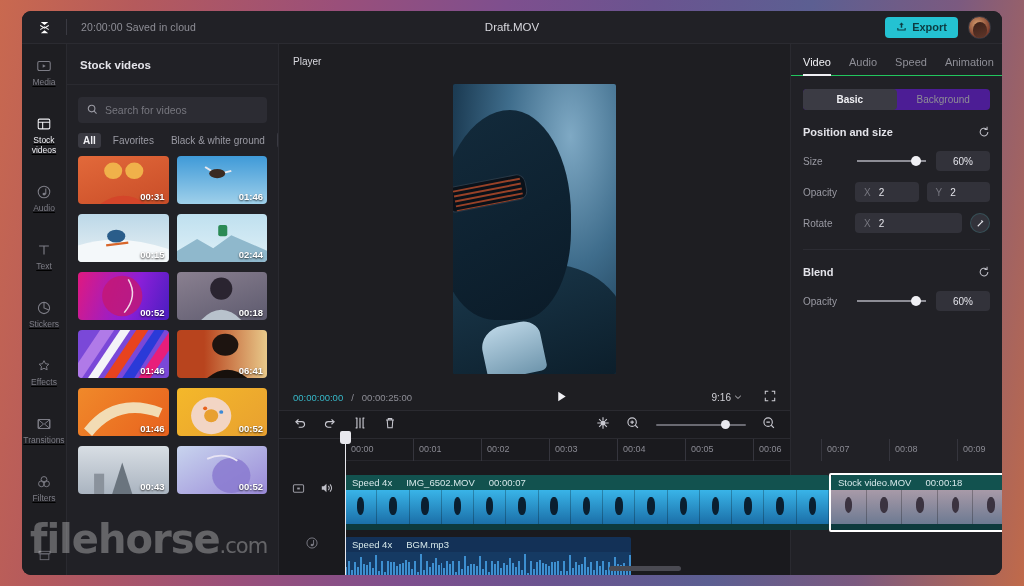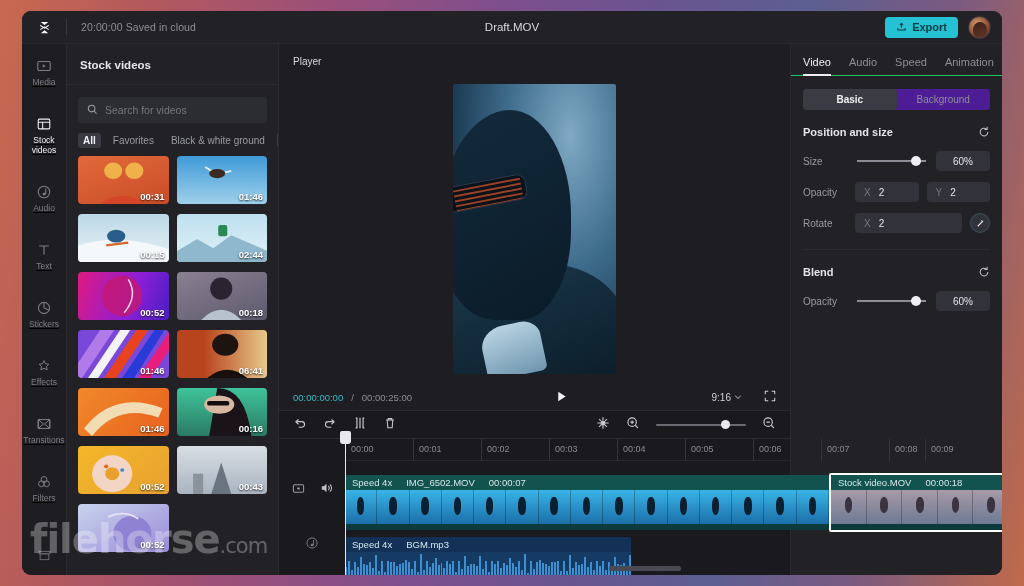--- a/index.html
+++ b/index.html
@@ -504,28 +504,20 @@
             <ellipse cx="48" cy="16" rx="13" ry="12" fill="#1d1410"></ellipse>
               <path d="M30 52q20-18 40 0z" fill="#17100c"></path>
           </svg>
           <span class="dur">06:41</span>
         </div>
         <div class="thumb" style="background:linear-gradient(130deg,#f0892a,#e8621e)">
           <svg width="100%" height="100%" viewBox="0 0 90 52" preserveAspectRatio="none" style="position:absolute;inset:0">
             <path d="M6 44q30-42 78-22l-4 10q-40-16-66 20z" fill="#f2dcb4"></path>
           </svg>
           <span class="dur">01:46</span>
-        </div>
-        <div class="thumb" style="background:linear-gradient(180deg,#3fc49a,#2a7a62)">
-          <svg width="100%" height="100%" viewBox="0 0 90 52" preserveAspectRatio="none" style="position:absolute;inset:0">
-            <path d="M40 0q28 0 34 52H32z" fill="#1a1418"></path>
-              <ellipse cx="42" cy="18" rx="15" ry="10" fill="#d8b8a0"></ellipse>
-              <rect x="30" y="14" width="22" height="5" rx="2" fill="#120e10"></rect>
-          </svg>
-          <span class="dur">00:16</span>
         </div>
         <div class="thumb" style="background:linear-gradient(140deg,#f4b82a,#e8a030)">
           <svg width="100%" height="100%" viewBox="0 0 90 52" preserveAspectRatio="none" style="position:absolute;inset:0">
             <circle cx="34" cy="30" r="20" fill="#f2d5c4"></circle>
               <circle cx="34" cy="30" r="7" fill="#e8a030"></circle>
               <circle cx="28" cy="22" r="2" fill="#e8621e"></circle>
               <circle cx="44" cy="26" r="2" fill="#3a8ad8"></circle>
           </svg>
           <span class="dur">00:52</span>
         </div>
@@ -659,21 +651,21 @@
             </span>
           <span class="tick" style="left:408px">
               <span>00:06</span>
             </span>
           <span class="tick" style="left:476px">
               <span>00:07</span>
             </span>
           <span class="tick" style="left:544px">
               <span>00:08</span>
             </span>
-          <span class="tick" style="left:580px">
+          <span class="tick" style="left:612px">
               <span>00:09</span>
             </span>
         </div>
 
         <div class="tracks">
 
           <div class="trk-head" style="top:20px">
             <span>
               <svg width="13" height="13" viewBox="0 0 14 14">
                   <rect x="1.5" y="3" width="11" height="8" rx="1.2" stroke="#9a9aa3" fill="none" stroke-width="1.1"></rect>

